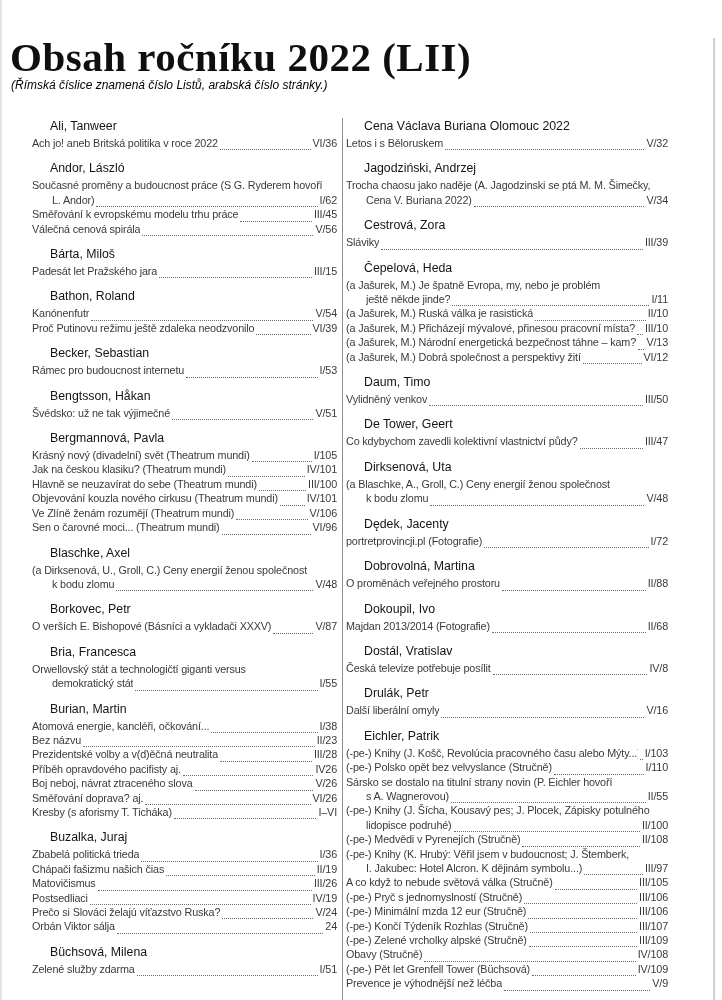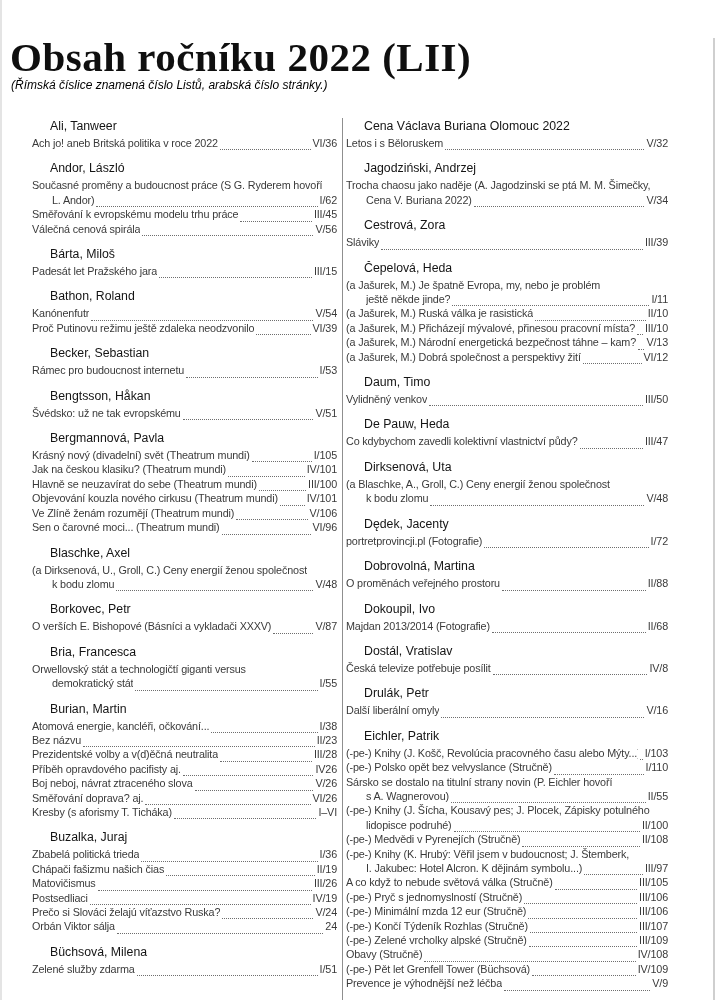--- a/index.html
+++ b/index.html
@@ -104,21 +104,21 @@
       <div class="hdr">Becker, Sebastian</div>
       <div class="row">
         <span class="t">Rámec pro budoucnost internetu</span>
         <span class="leader"></span>
         <span class="page">I/53</span>
       </div>
     </div>
     <div class="section">
       <div class="hdr">Bengtsson, Håkan</div>
       <div class="row">
-        <span class="t">Švédsko: už ne tak evropskému</span>
+        <span class="t">Švédsko: už ne tak výjimečné</span>
         <span class="leader"></span>
         <span class="page">V/51</span>
       </div>
     </div>
     <div class="section">
       <div class="hdr">Bergmannová, Pavla</div>
       <div class="row">
         <span class="t">Krásný nový (divadelní) svět (Theatrum mundi)</span>
         <span class="leader"></span>
         <span class="page">I/105</span>
@@ -320,21 +320,21 @@
     </div>
     <div class="section">
       <div class="hdr">Daum, Timo</div>
       <div class="row">
         <span class="t">Vylidněný venkov</span>
         <span class="leader"></span>
         <span class="page">III/50</span>
       </div>
     </div>
     <div class="section">
-      <div class="hdr">De Pauw, Heda</div>
+      <div class="hdr">De Tower, Geert</div>
       <div class="row">
         <span class="t">Co kdybychom zavedli kolektivní vlastnictví půdy?</span>
         <span class="leader"></span>
         <span class="page">III/47</span>
       </div>
     </div>
     <div class="section">
       <div class="hdr">Dirksenová, Uta</div>
       <div class="row">
         <span class="t">(a Blaschke, A., Groll, C.) Ceny energií ženou společnost</span>

